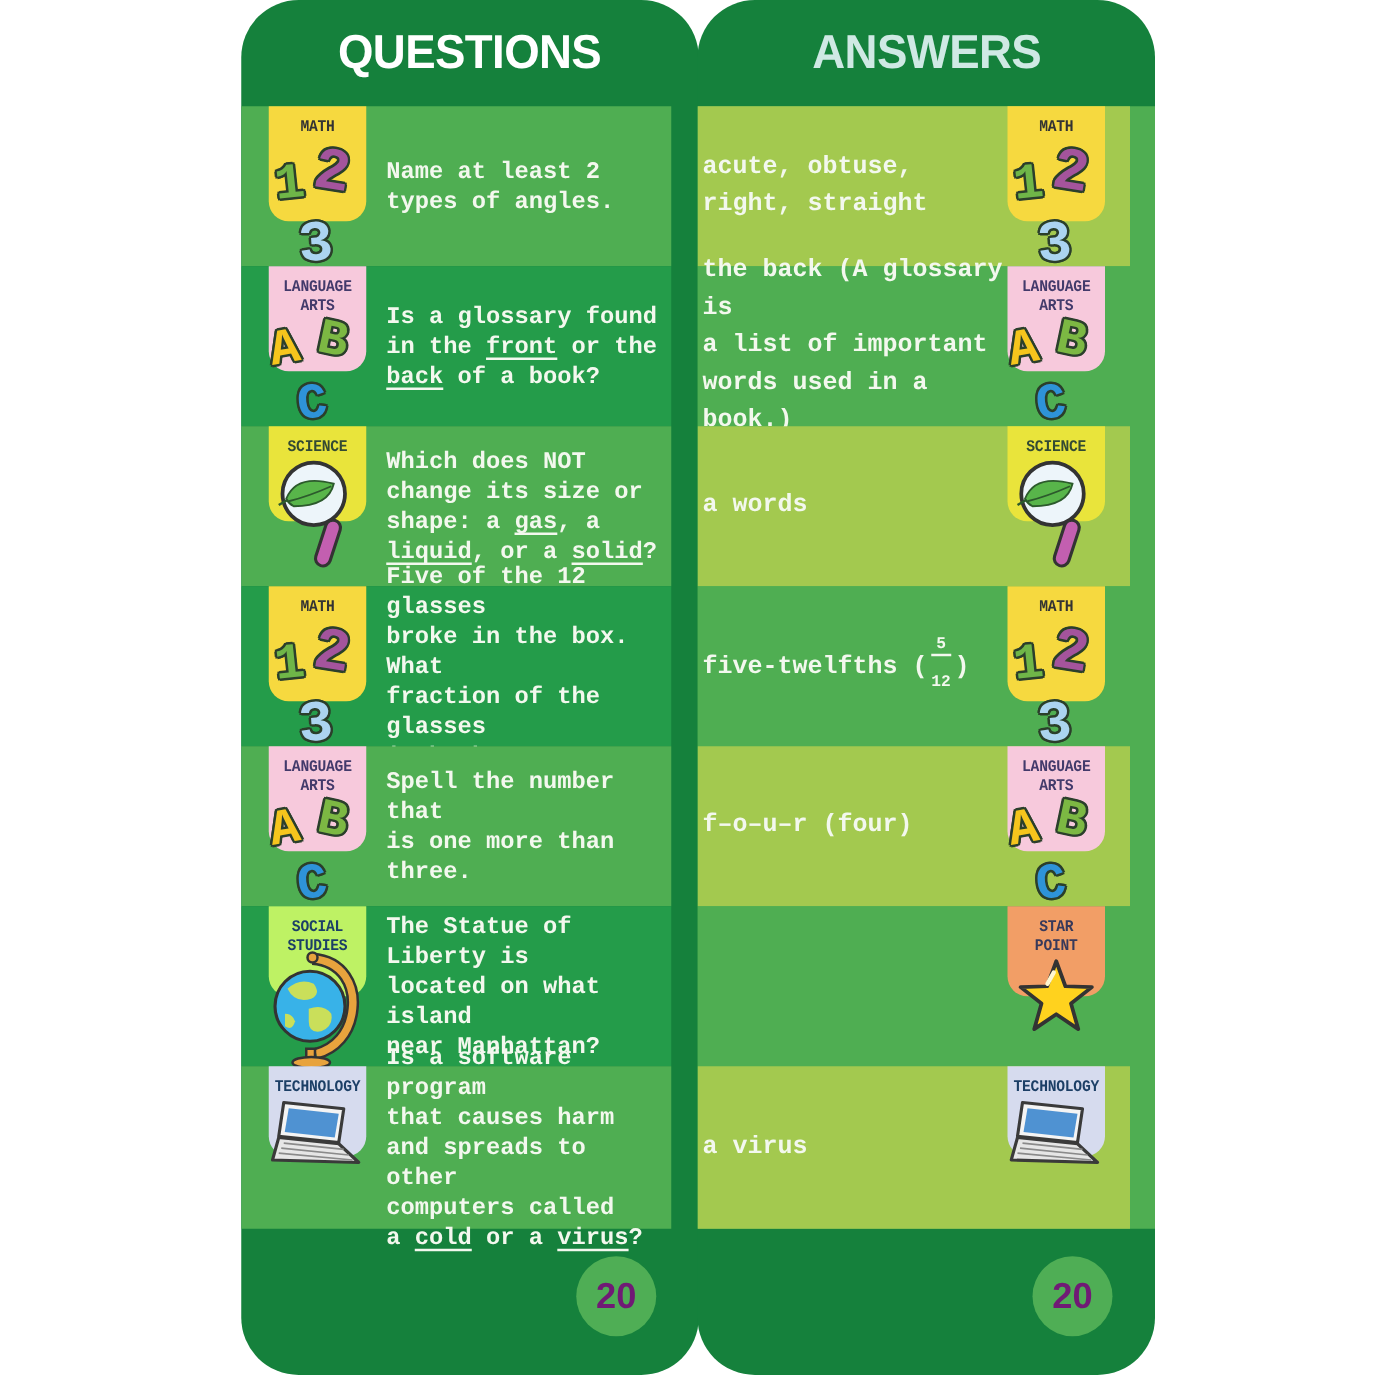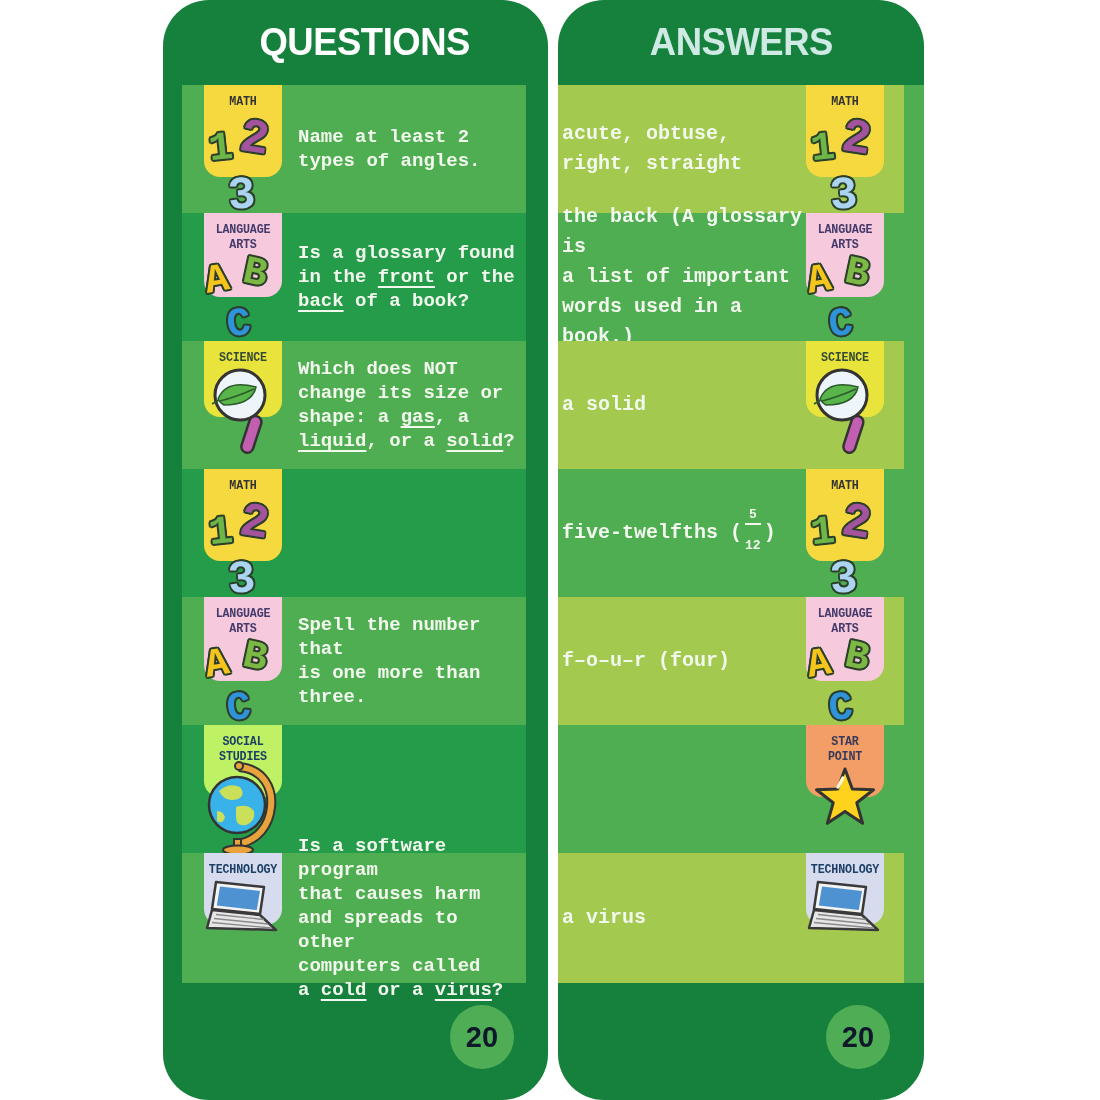--- a/index.html
+++ b/index.html
@@ -1,21 +1,21 @@
 <!DOCTYPE html>
 <html style="--card-green: #15813c; --q-light: #4fae52; --q-dark: #249c4a; --a-light: #a3c94f; --a-medium: #4fae52; --text-light: #f3f8ee; --answers-title: #cfe9e4; --circle-green: #4fae55;"><head>
 <meta charset="utf-8">
 <style>
   html,body{margin:0;padding:0;background:#fff;}
   body{width:1100px;height:1100px;font-family:"Liberation Sans","DejaVu Sans",sans-serif;}
   .stage{position:relative;width:1100px;height:1100px;background:#fff;overflow:hidden;}
 
   .card{position:absolute;top:0;height:1100px;width:366px;background:var(--card-green);
         border-radius:46px;overflow:hidden;display:flex;flex-direction:column;}
-  .card.questions{left:163px;padding-left:19px;}
+  .card.questions{left:193px;}
   .card.answers{left:558px;}
 
   .card-header{height:85px;display:flex;align-items:center;justify-content:center;flex:0 0 auto;}
   .title{font-size:38px;font-weight:700;letter-spacing:-.5px;transform:scaleX(.96);}
   .questions .title{color:#ffffff;}
   .answers .title{color:var(--answers-title);}
 
   .rows{flex:0 0 auto;height:898px;display:flex;flex-direction:column;font-family:Liberation Mono, monospace;}
   .answers .rows{background:var(--a-medium);}
   .row{position:relative;height:128px;display:flex;}
@@ -63,21 +63,21 @@
     text-shadow:2px 0 0 #2b3f2b,-2px 0 0 #2b3f2b,0 2px 0 #2b3f2b,0 -2px 0 #2b3f2b,
                 1.5px 1.5px 0 #2b3f2b,-1.5px -1.5px 0 #2b3f2b,1.5px -1.5px 0 #2b3f2b,-1.5px 1.5px 0 #2b3f2b;}
   .n1{left:5px;top:16px;font-size:40px;color:#6fb648;transform:rotate(-6deg);}
   .n2{left:36px;top:2px;font-size:48px;color:#a4549c;transform:rotate(9deg);}
   .n3{left:24px;top:60px;font-size:46px;color:#abd4f0;transform:rotate(-4deg);}
   .la{left:1px;top:10px;font-size:40px;color:#f6c51d;transform:rotate(-10deg);}
   .lb{left:39px;top:3px;font-size:40px;color:#7cb843;transform:rotate(12deg);}
   .lc{left:23px;top:54px;font-size:40px;color:#2e93d8;transform:rotate(-6deg);}
 
   .page-circle{position:absolute;right:34px;top:22px;width:64px;height:64px;border-radius:50%;
-     background:var(--circle-green);color:#0f172a;font-size:29px;font-weight:700;
+     background:var(--circle-green);color:#701a75;font-size:29px;font-weight:700;
      display:flex;align-items:center;justify-content:center;}
   .card-footer{height:117px;position:relative;flex:0 0 auto;}
 </style>
 </head>
 <body style="background: rgb(255, 255, 255);">
 
 <div class="stage">
 
   <section class="card questions">
     <header class="card-header">
@@ -145,20 +145,23 @@
             <div class="badge-rect" style="background: rgb(246, 217, 63);">
               <div class="badge-label" style="color: rgb(51, 51, 51);">
                 <div>MATH</div>
               </div>
             </div>
             <div class="badge-icon">
               <span class="glyph n1">1</span>
               <span class="glyph n2">2</span>
               <span class="glyph n3">3</span>
             </div>
+          </div>
+          <div class="row-text">
+            <p><span>Five of the 12 glasses</span><br><span>broke in the box. What</span><br><span>fraction of the glasses</span><br><span>is broken?</span></p>
           </div>
         </div>
         <div class="row light">
           <div class="badge b-language_arts">
             <div class="badge-rect" style="background: rgb(247, 201, 220);">
               <div class="badge-label" style="color: rgb(67, 58, 107);">
                 <div>LANGUAGE</div>
                 <div>ARTS</div>
               </div>
             </div>
@@ -185,20 +188,23 @@
                 <path d="M33 8 C 58 10 67 30 65 48 C 63 68 51 80 36 84" fill="none" stroke="#e8a33d" stroke-width="6"></path>
                 <circle cx="33" cy="7" r="4" fill="#e8a33d" stroke="#333" stroke-width="2"></circle>
                 <circle cx="31" cy="46" r="28" fill="#38b2e8" stroke="#333" stroke-width="2.5"></circle>
                 <path d="M13 32 q10 -9 21 -4 q6 8 -2 12 q-13 4 -19 -8z" fill="#cadf5a"></path>
                 <path d="M30 48 q12 -4 18 4 q2 10 -8 14 q-10 2 -10 -8z" fill="#cadf5a"></path>
                 <path d="M11 52 q6 0 8 6 q-2 8 -8 4z" fill="#cadf5a"></path>
                 <rect x="28" y="80" width="7" height="9" fill="#e8a33d" stroke="#333" stroke-width="2"></rect>
                 <ellipse cx="32" cy="91" rx="15" ry="4.5" fill="#e8a33d" stroke="#333" stroke-width="2"></ellipse>
               </svg></div>
           </div>
+          <div class="row-text">
+            <p><span>The Statue of Liberty is</span><br><span>located on what island</span><br><span>near Manhattan?</span></p>
+          </div>
         </div>
         <div class="row light">
           <div class="badge b-technology">
             <div class="badge-rect" style="background: rgb(214, 219, 238);">
               <div class="badge-label" style="color: rgb(28, 63, 102);">
                 <div>TECHNOLOGY</div>
               </div>
             </div>
             <div class="badge-icon"><svg width="76" height="60" viewBox="0 0 76 60">
                 <path d="M11 3 L59 8 L55 35 L7 30 Z" fill="#f4f4f4" stroke="#3a3a3a" stroke-width="2.5" stroke-linejoin="round"></path>
@@ -268,21 +274,21 @@
                 <circle cx="30" cy="28" r="25" fill="#edf5fa" stroke="#333" stroke-width="3"></circle>
                 <path d="M8 32 Q16 12 46 20 Q42 38 14 38 Q10 36 8 32 Z" fill="#58b54a" stroke="#2c5a2c" stroke-width="1.5"></path>
                 <path d="M10 34 Q26 30 44 22" stroke="#2c5a2c" stroke-width="1.5" fill="none"></path>
                 <path d="M9 33 L2 37" stroke="#2c5a2c" stroke-width="2"></path>
                 <g transform="rotate(18 46 50)">
                   <rect x="41" y="49" width="12" height="38" rx="6" fill="#c35fb0" stroke="#333" stroke-width="2.5"></rect>
                 </g>
               </svg></div>
           </div>
           <div class="row-text">
-            <p><span>a solid</span></p>
+            <p><span>a words</span></p>
           </div>
         </div>
         <div class="row medium">
           <div class="badge b-math">
             <div class="badge-rect" style="background: rgb(246, 217, 63);">
               <div class="badge-label" style="color: rgb(51, 51, 51);">
                 <div>MATH</div>
               </div>
             </div>
             <div class="badge-icon">

